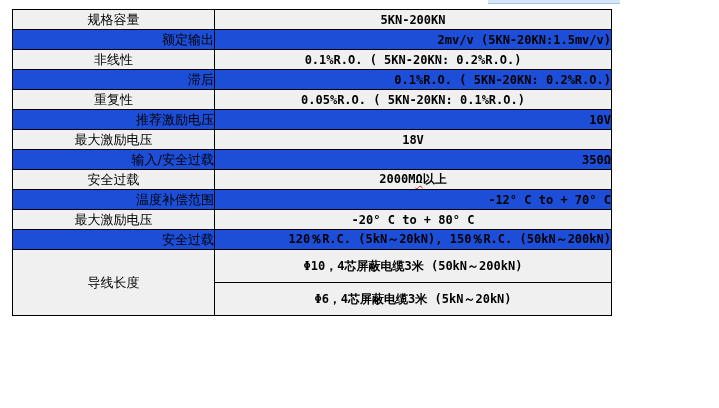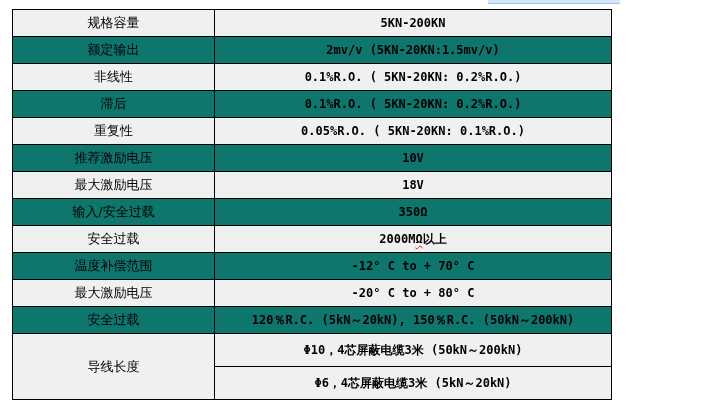--- a/index.html
+++ b/index.html
@@ -31,24 +31,24 @@
     border: 1px solid #000000;
     text-align: center;
     vertical-align: middle;
     color: #000000;
     overflow: hidden;
     white-space: nowrap;
   }
   table.spec col.c-label { width: 202px; }
   table.spec col.c-value { width: 397px; }
 
-  tr.r { height: 27px; }
+  tr.r { height: 20px; }
   tr.r-tall { height: 33px; }
   tr.alt td { background: #f0f0f0; }
-  tr.plain td { background: #0f766e; }
+  tr.plain td { background: #1d4ed8; text-align: right; }
 
   td.label-cell {
     font-size: 13px;
     font-family: "DejaVu Sans", sans-serif;
   }
   td.value-cell {
     font-size: 12px;
     font-family: "DejaVu Sans Mono", "DejaVu Sans", monospace;
     font-weight: bold;
   }

